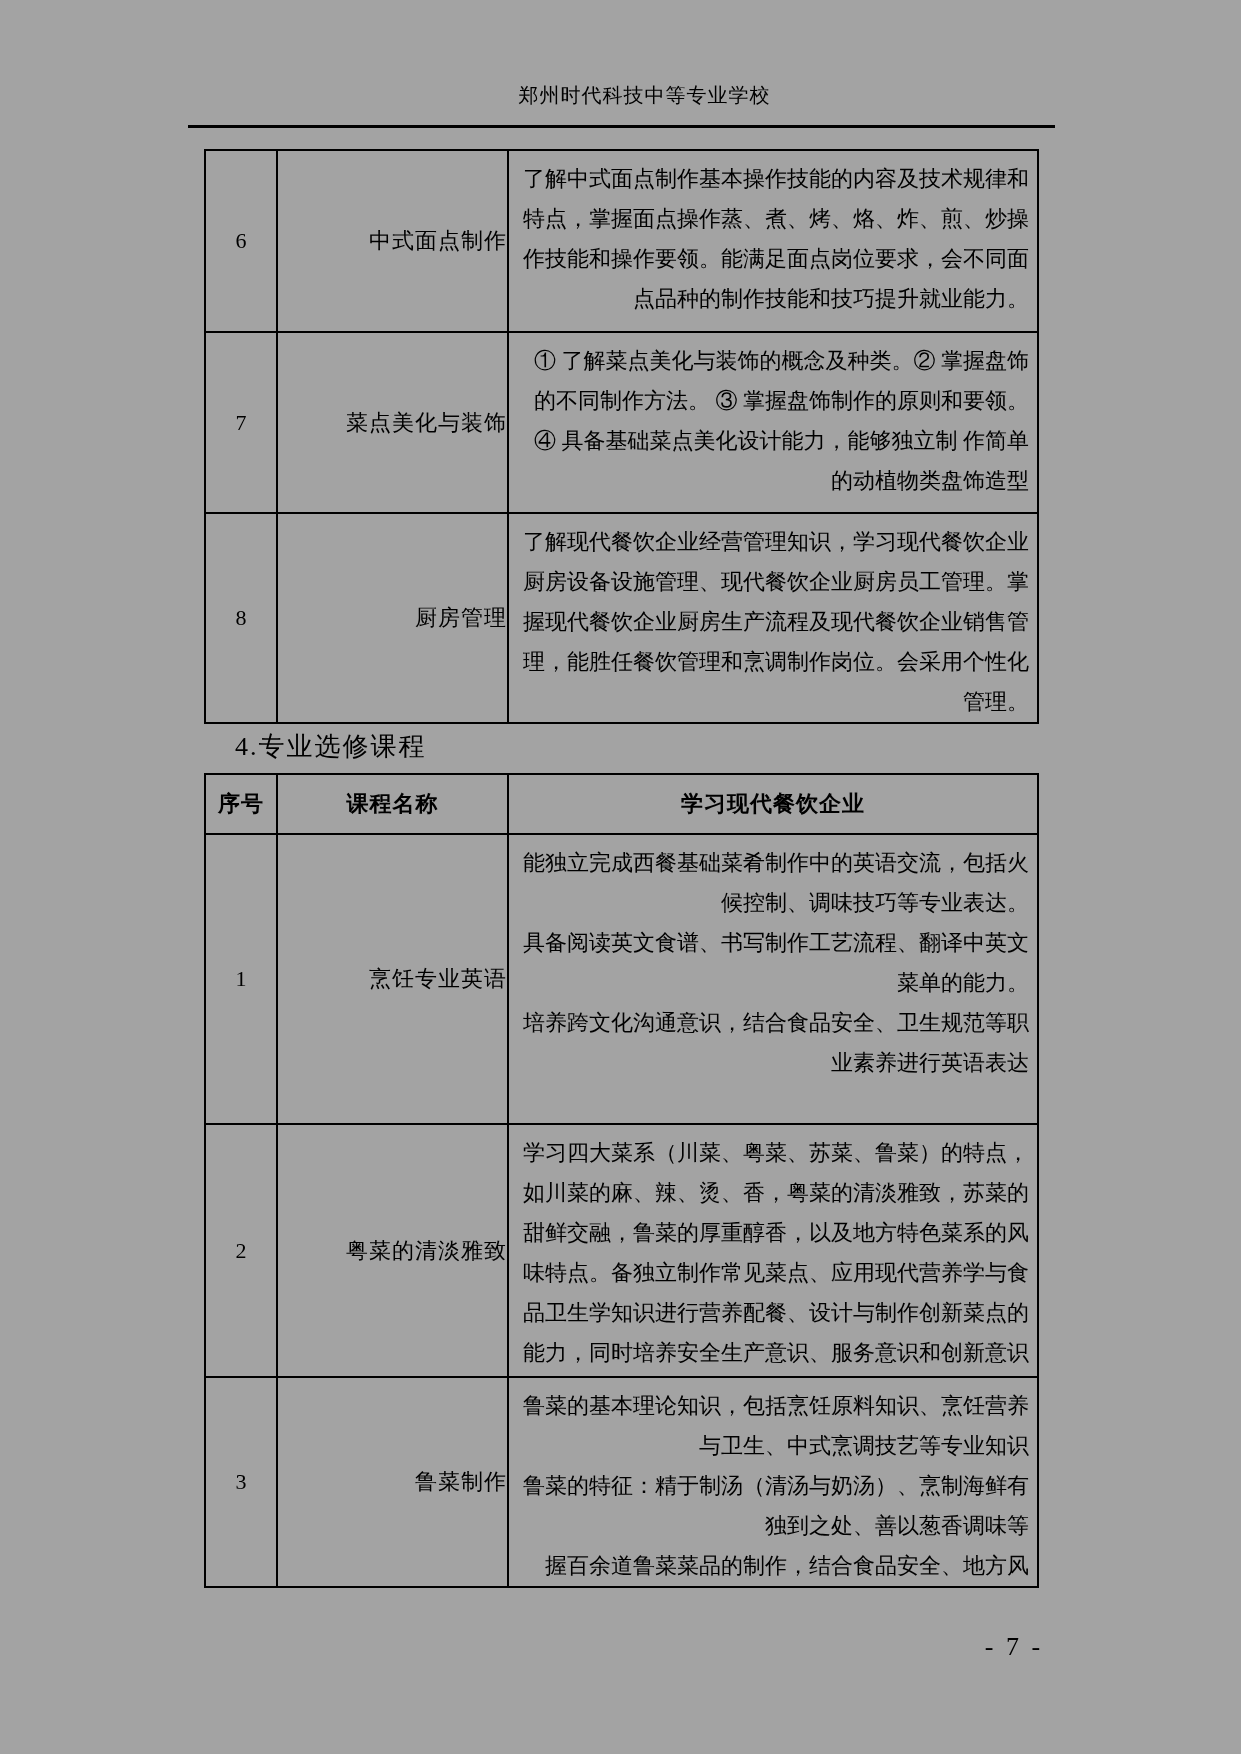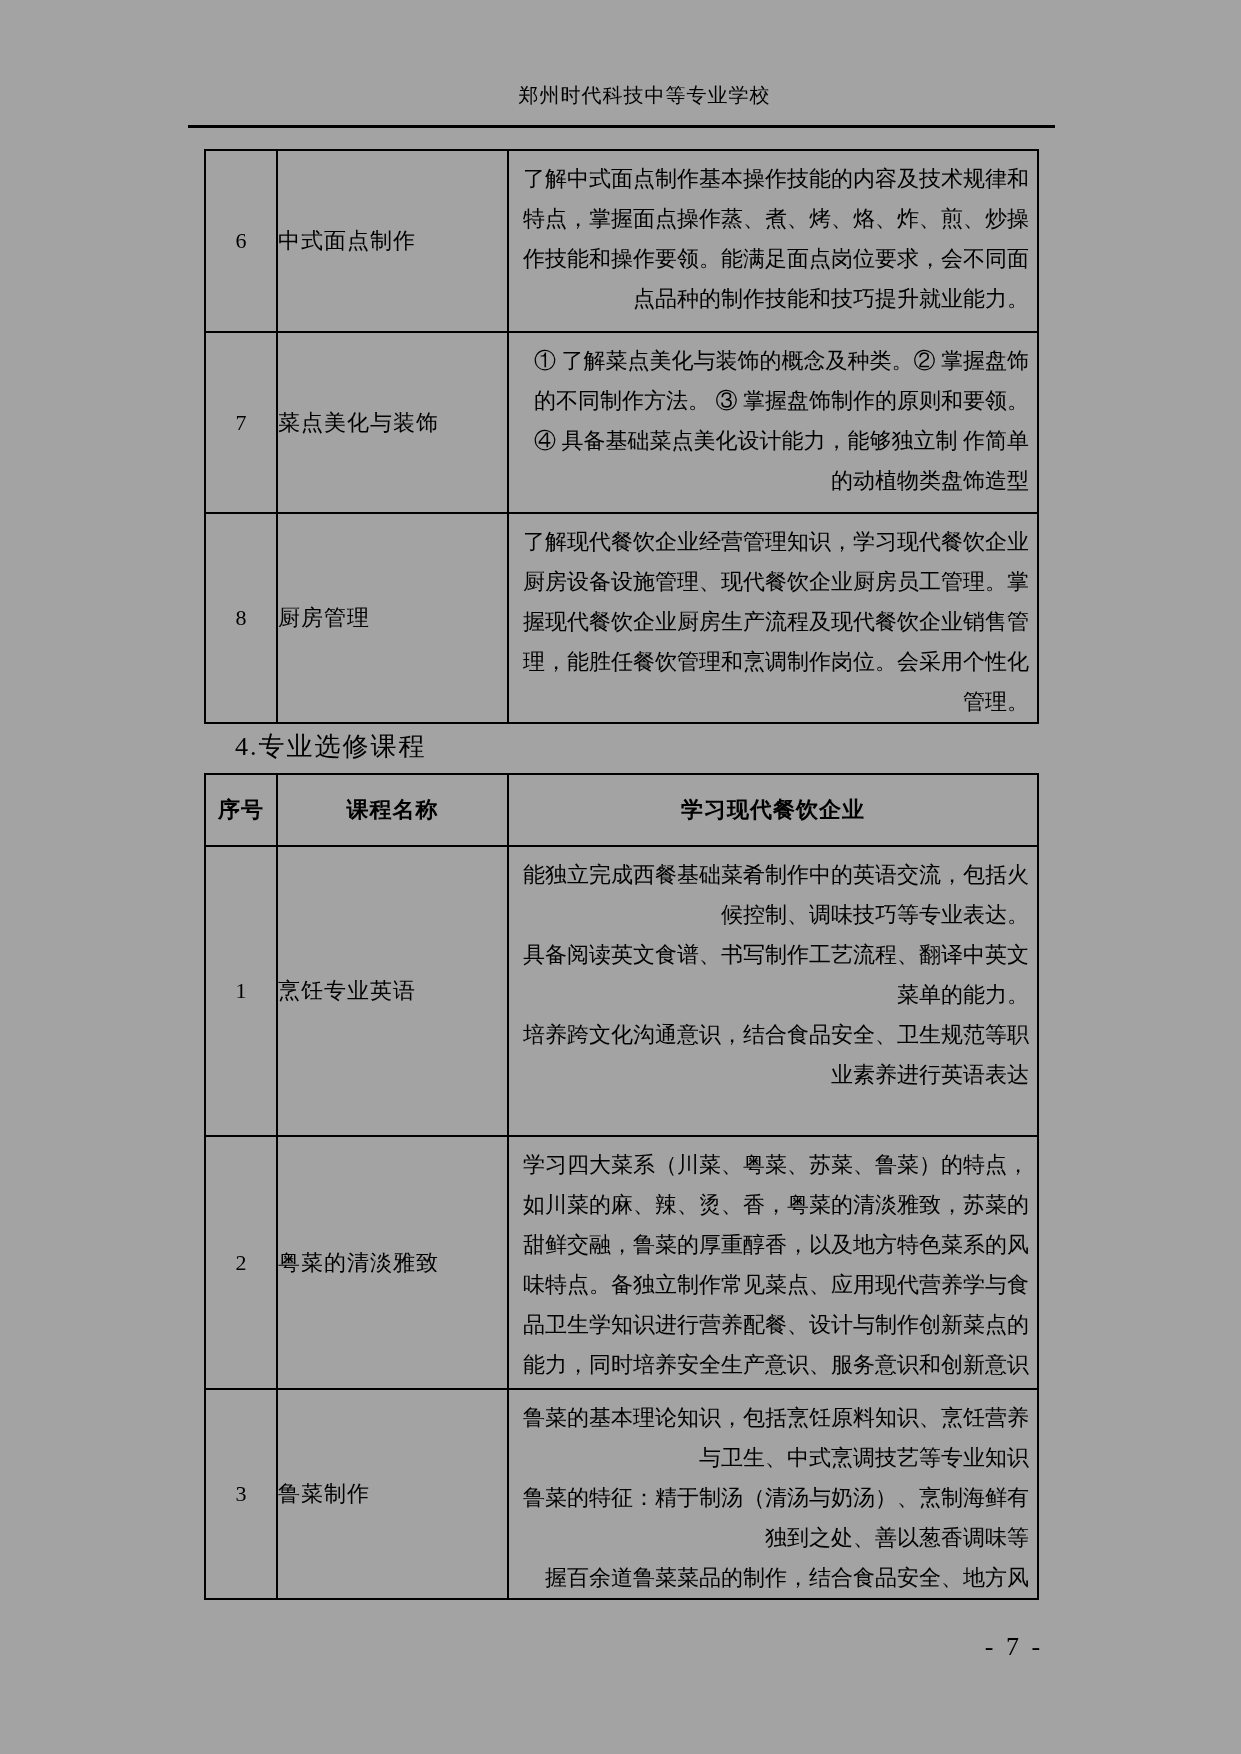--- a/index.html
+++ b/index.html
@@ -51,32 +51,32 @@
     text-align: center;
     vertical-align: middle;
     letter-spacing: 1px;
   }
   td.seq {
     text-align: center;
     vertical-align: middle;
     font-size: 22px;
   }
   td.course {
-    text-align: left;
+    text-align: right;
     vertical-align: middle;
     letter-spacing: 1px;
   }
   td.content {
     vertical-align: top;
     padding: 8px 8px 0 11px;
     line-height: 40px;
     white-space: pre-line;
     text-align: right;
   }
-  tr.h60  { height: 72px; }
+  tr.h60  { height: 60px; }
   tr.h182 { height: 182px; }
   tr.h181 { height: 181px; }
   tr.h210 { height: 210px; }
   tr.h290 { height: 290px; }
   tr.h253 { height: 253px; }
   tr.h209 { height: 209px; }
   .section-heading {
     position: absolute;
     left: 235px;
     top: 729px;

